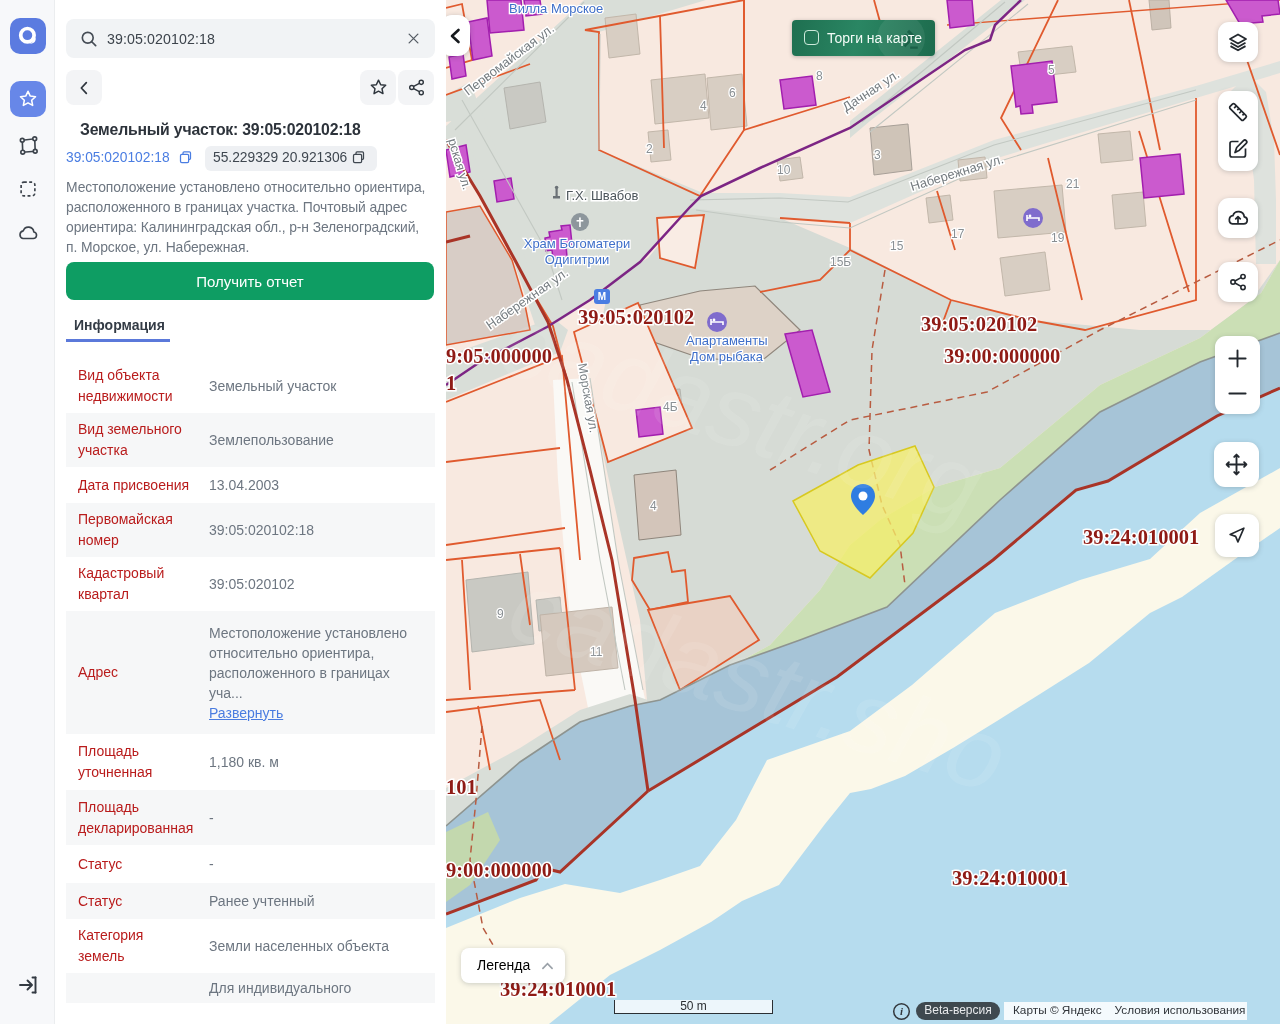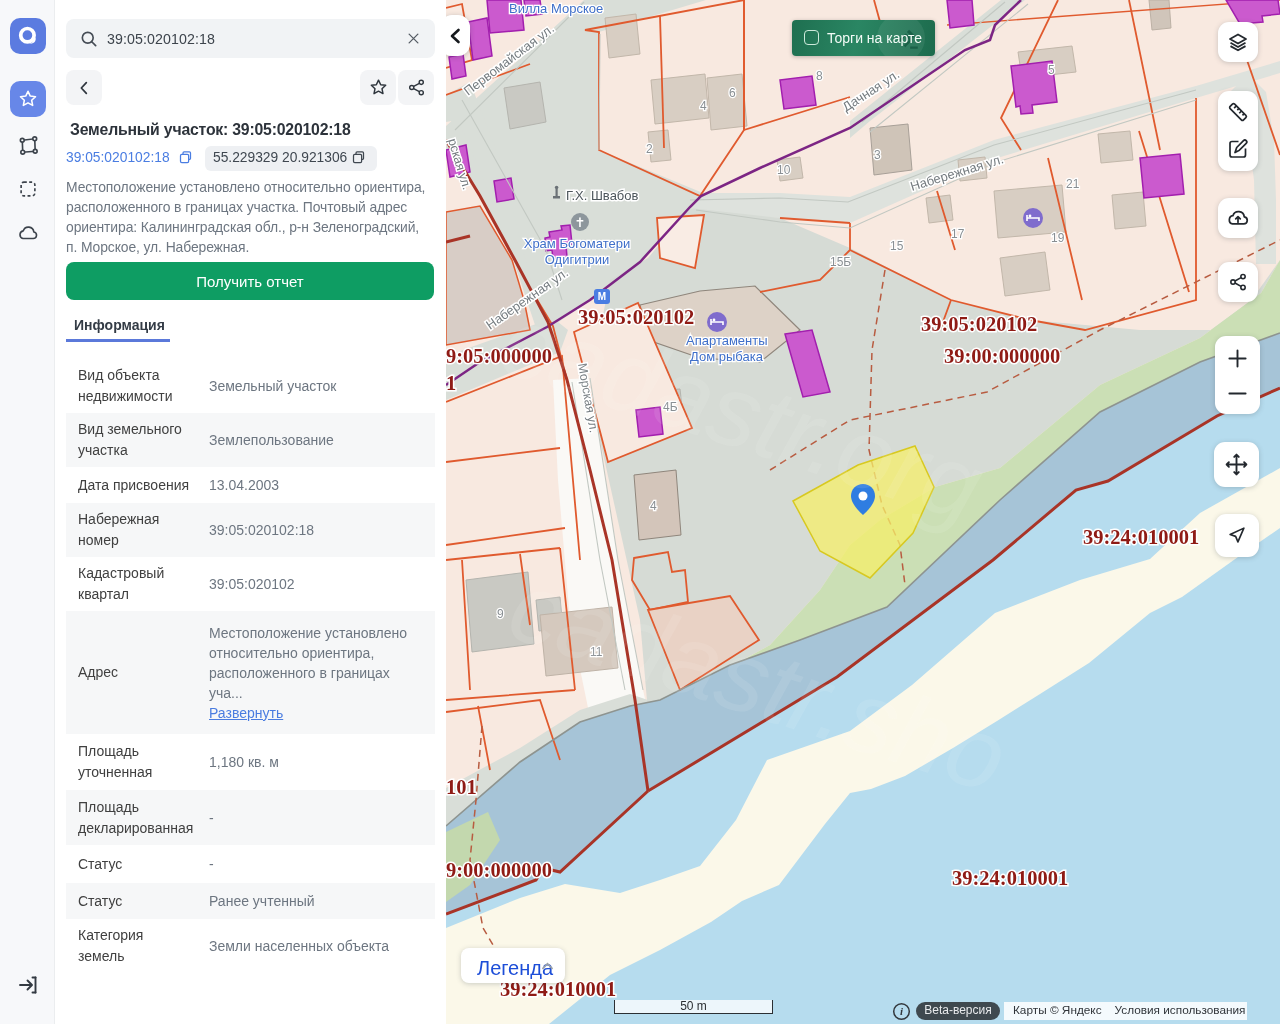--- a/index.html
+++ b/index.html
@@ -7,29 +7,29 @@
   html,body { width:1280px; height:1024px; overflow:hidden; font-family:"Liberation Sans",sans-serif; }
   body { position:relative; background:#fff; }
   
   #rail { position:absolute; left:0; top:0; width:55px; height:1024px; background:#f7f8fa; border-right:1px solid #ebedef; z-index:30; }
   .rail-btn { position:absolute; left:10px; width:36px; height:36px; border-radius:10px; display:flex; align-items:center; justify-content:center; }
   
   #panel { position:absolute; left:55px; top:0; width:391px; height:1024px; background:#fff; z-index:20; }
   #search { position:absolute; left:11px; top:19px; width:369px; height:39px; background:#f1f3f5; border-radius:8px; }
   #search .q { position:absolute; left:41px; top:12px; font-size:14.2px; color:#3d444c; letter-spacing:.1px; }
   .hbtn { position:absolute; top:70px; width:36px; height:35px; background:#f3f4f6; border-radius:8px; display:flex; align-items:center; justify-content:center; }
-  #title { position:absolute; left:15px; top:121px; font-size:15.8px; font-weight:bold; color:#2d333b; letter-spacing:-.2px; }
+  #title { position:absolute; left:25px; top:121px; font-size:15.8px; font-weight:bold; color:#2d333b; letter-spacing:-.2px; }
   .chiprow { position:absolute; left:11px; top:146px; height:25px; font-weight:400; }
   #desc { position:absolute; left:11px; top:177px; width:374px; font-size:13.9px; line-height:20px; color:#6d7681; letter-spacing:-.1px; }
   #getreport { position:absolute; left:11px; top:262px; width:368px; height:38px; background:#0e9d63; border-radius:8px; color:#fff; font-size:15px; display:flex; align-items:center; justify-content:center; }
   #tab { position:absolute; left:19px; top:317px; font-size:14px; font-weight:bold; color:#343c46; }
   #tabline { position:absolute; left:11px; top:339px; width:104px; height:3px; background:#5b79da; }
   table.info { position:absolute; left:11px; top:358px; width:369px; border-collapse:collapse; font-size:14px; table-layout:fixed; }
   table.info td { vertical-align:middle; padding:0; }
-  table.info td.l { width:143px; padding-left:12px; color:#404040; line-height:21px; padding-right:10px;}
+  table.info td.l { width:143px; padding-left:12px; color:#b91c1c; line-height:21px; padding-right:10px;}
   table.info td.v { color:#6d7681; line-height:20px; padding-right:24px;}
   tr.g { background:#f6f7f8; }
   
   #map { position:absolute; left:446px; top:0; width:834px; height:1024px; background:#f8eae1; z-index:10; }
   #map svg.base { position:absolute; left:0; top:0; }
   .mapbtn { position:absolute; background:#fff; border-radius:11px; box-shadow:0 1px 5px rgba(60,70,80,.25); display:flex; align-items:center; justify-content:center; flex-direction:column; }
 </style>
 </head>
 <body>
 
@@ -318,21 +318,21 @@
         <path d="M12 2.5v19M2.5 12h19M12 2.5 9.8 4.7M12 2.5l2.2 2.2M12 21.5 9.8 19.3M12 21.5l2.2-2.2M2.5 12l2.2-2.2M2.5 12l2.2 2.2M21.5 12l-2.2-2.2M21.5 12l-2.2 2.2"></path>
       </svg>
   </div>
   <div class="mapbtn" style="left:769px;top:514px;width:44px;height:43px;">
     <svg style="position:absolute;left:11px;top:10px;" width="22" height="22" viewBox="0 0 24 24" fill="none" stroke="#23282e" stroke-width="1.8" stroke-linejoin="round">
         <path d="M4.5 11.5 19.5 4.5 13 19.5l-2.5-6z"></path>
       </svg>
   </div>
 
   <div style="position:absolute;left:15px;top:948px;width:104px;height:35px;background:#fff;border-radius:8px;box-shadow:0 1px 5px rgba(60,70,80,.25);">
-    <span style="position:absolute;left:16px;top:9px;font-size:20px;color:#1d4ed8;">Легенда</span>
+    <span style="position:absolute;left:16px;top:9px;font-size:14px;color:#000000;">Легенда</span>
     <svg style="position:absolute;left:81px;top:14px;" width="11" height="8" viewBox="0 0 12 8" fill="none" stroke="#9aa1a8" stroke-width="1.8" stroke-linecap="round">
         <path d="M1 6.5 6 1.5 11 6.5"></path>
       </svg>
   </div>
 
   <div style="position:absolute;left:168px;top:1000px;width:159px;height:14px;background:rgba(255,255,255,.75);border-left:1.5px solid #2b2f33;border-right:1.5px solid #2b2f33;border-bottom:1.5px solid #2b2f33;">
     <div style="text-align:center;font-size:12px;color:#2b2f33;line-height:13px;">50 m</div>
   </div>
 
   <svg style="position:absolute;left:446px;top:1002px;" width="19" height="19" viewBox="0 0 20 20">
@@ -439,21 +439,21 @@
         </tr>
     <tr class="g" style="height:54px;">
           <td class="l">Вид земельного участка</td>
           <td class="v">Землепользование</td>
         </tr>
     <tr style="height:36px;">
           <td class="l">Дата присвоения</td>
           <td class="v">13.04.2003</td>
         </tr>
     <tr class="g" style="height:54px;">
-          <td class="l">Набережная номер</td>
+          <td class="l">Первомайская номер</td>
           <td class="v">39:05:020102:18</td>
         </tr>
     <tr style="height:54px;">
           <td class="l">Кадастровый квартал</td>
           <td class="v">39:05:020102</td>
         </tr>
     <tr class="g" style="height:123px;">
           <td class="l">Адрес</td>
           <td class="v">Местоположение установлено относительно ориентира, расположенного в границах уча...<br><a style="color:#4a7ce0;text-decoration:underline;">Развернуть</a></td>
         </tr>
@@ -470,15 +470,19 @@
           <td class="v">-</td>
         </tr>
     <tr class="g" style="height:36px;">
           <td class="l">Статус</td>
           <td class="v">Ранее учтенный</td>
         </tr>
     <tr style="height:54px;">
           <td class="l">Категория<br>земель</td>
           <td class="v">Земли населенных объекта</td>
         </tr>
+    <tr class="g" style="height:30px;">
+          <td class="l"></td>
+          <td class="v">Для индивидуального</td>
+        </tr>
   </tbody>
     </table>
 </div>
 
 </body></html>

